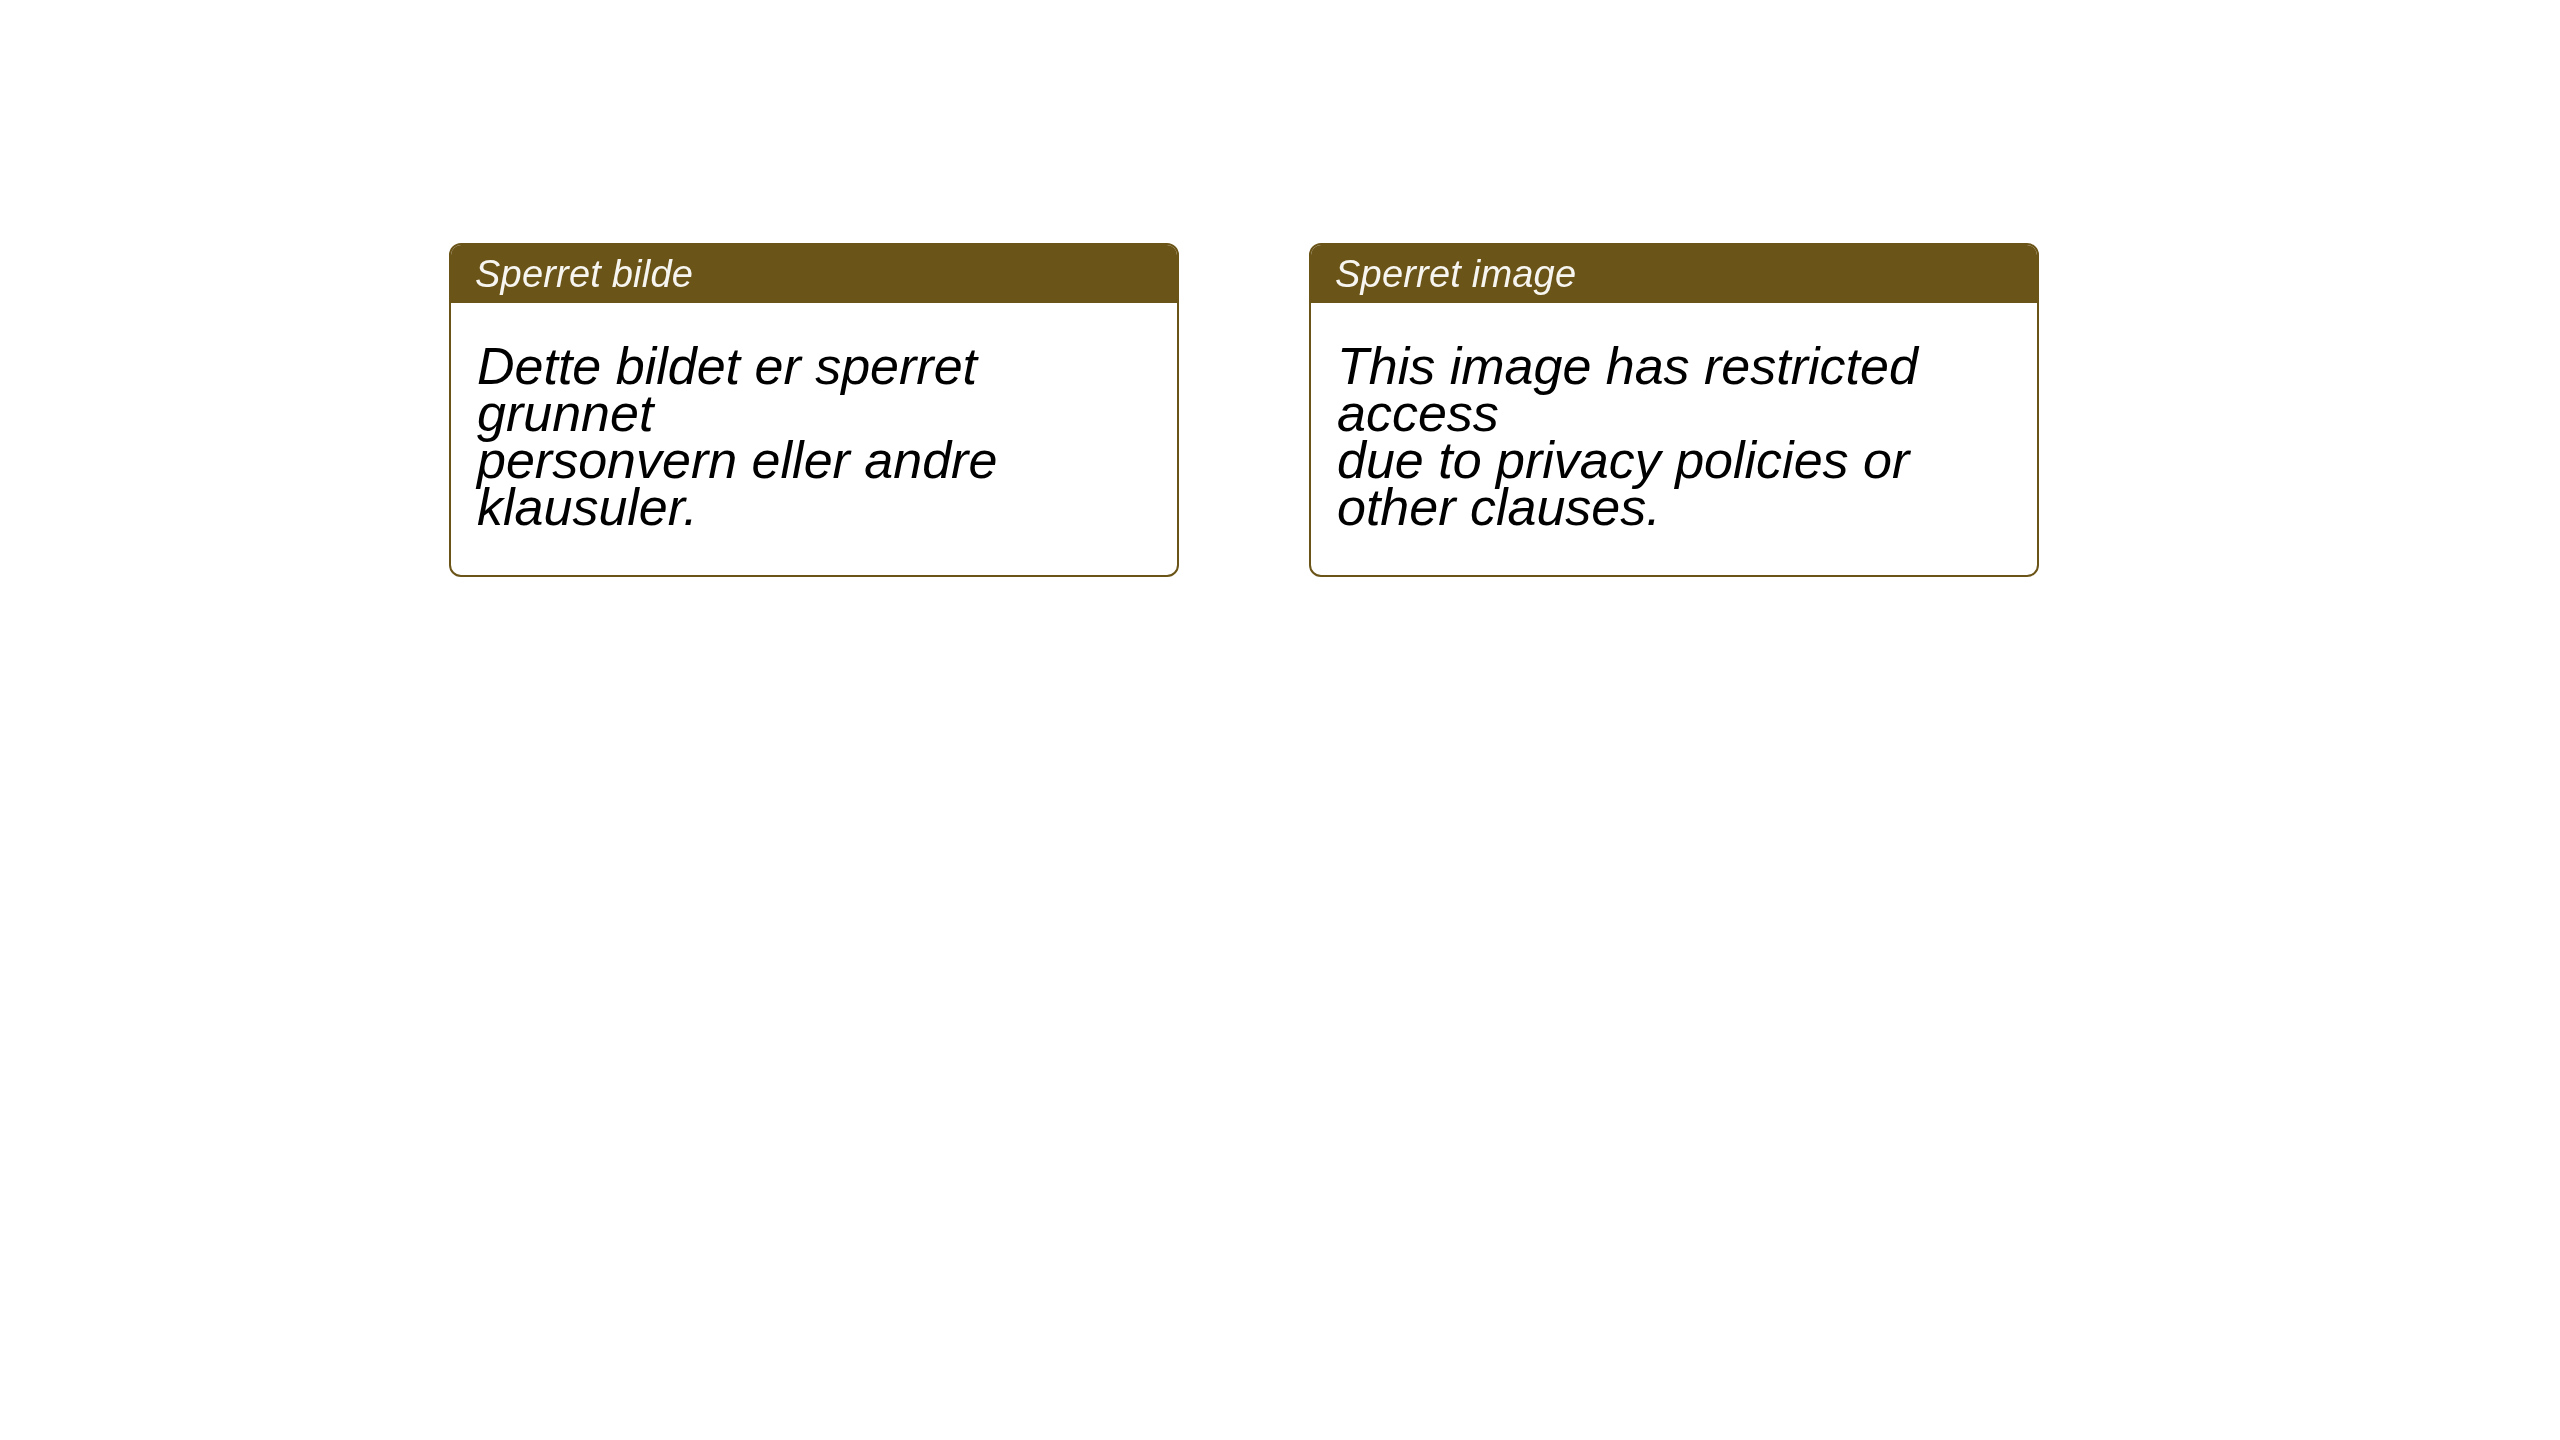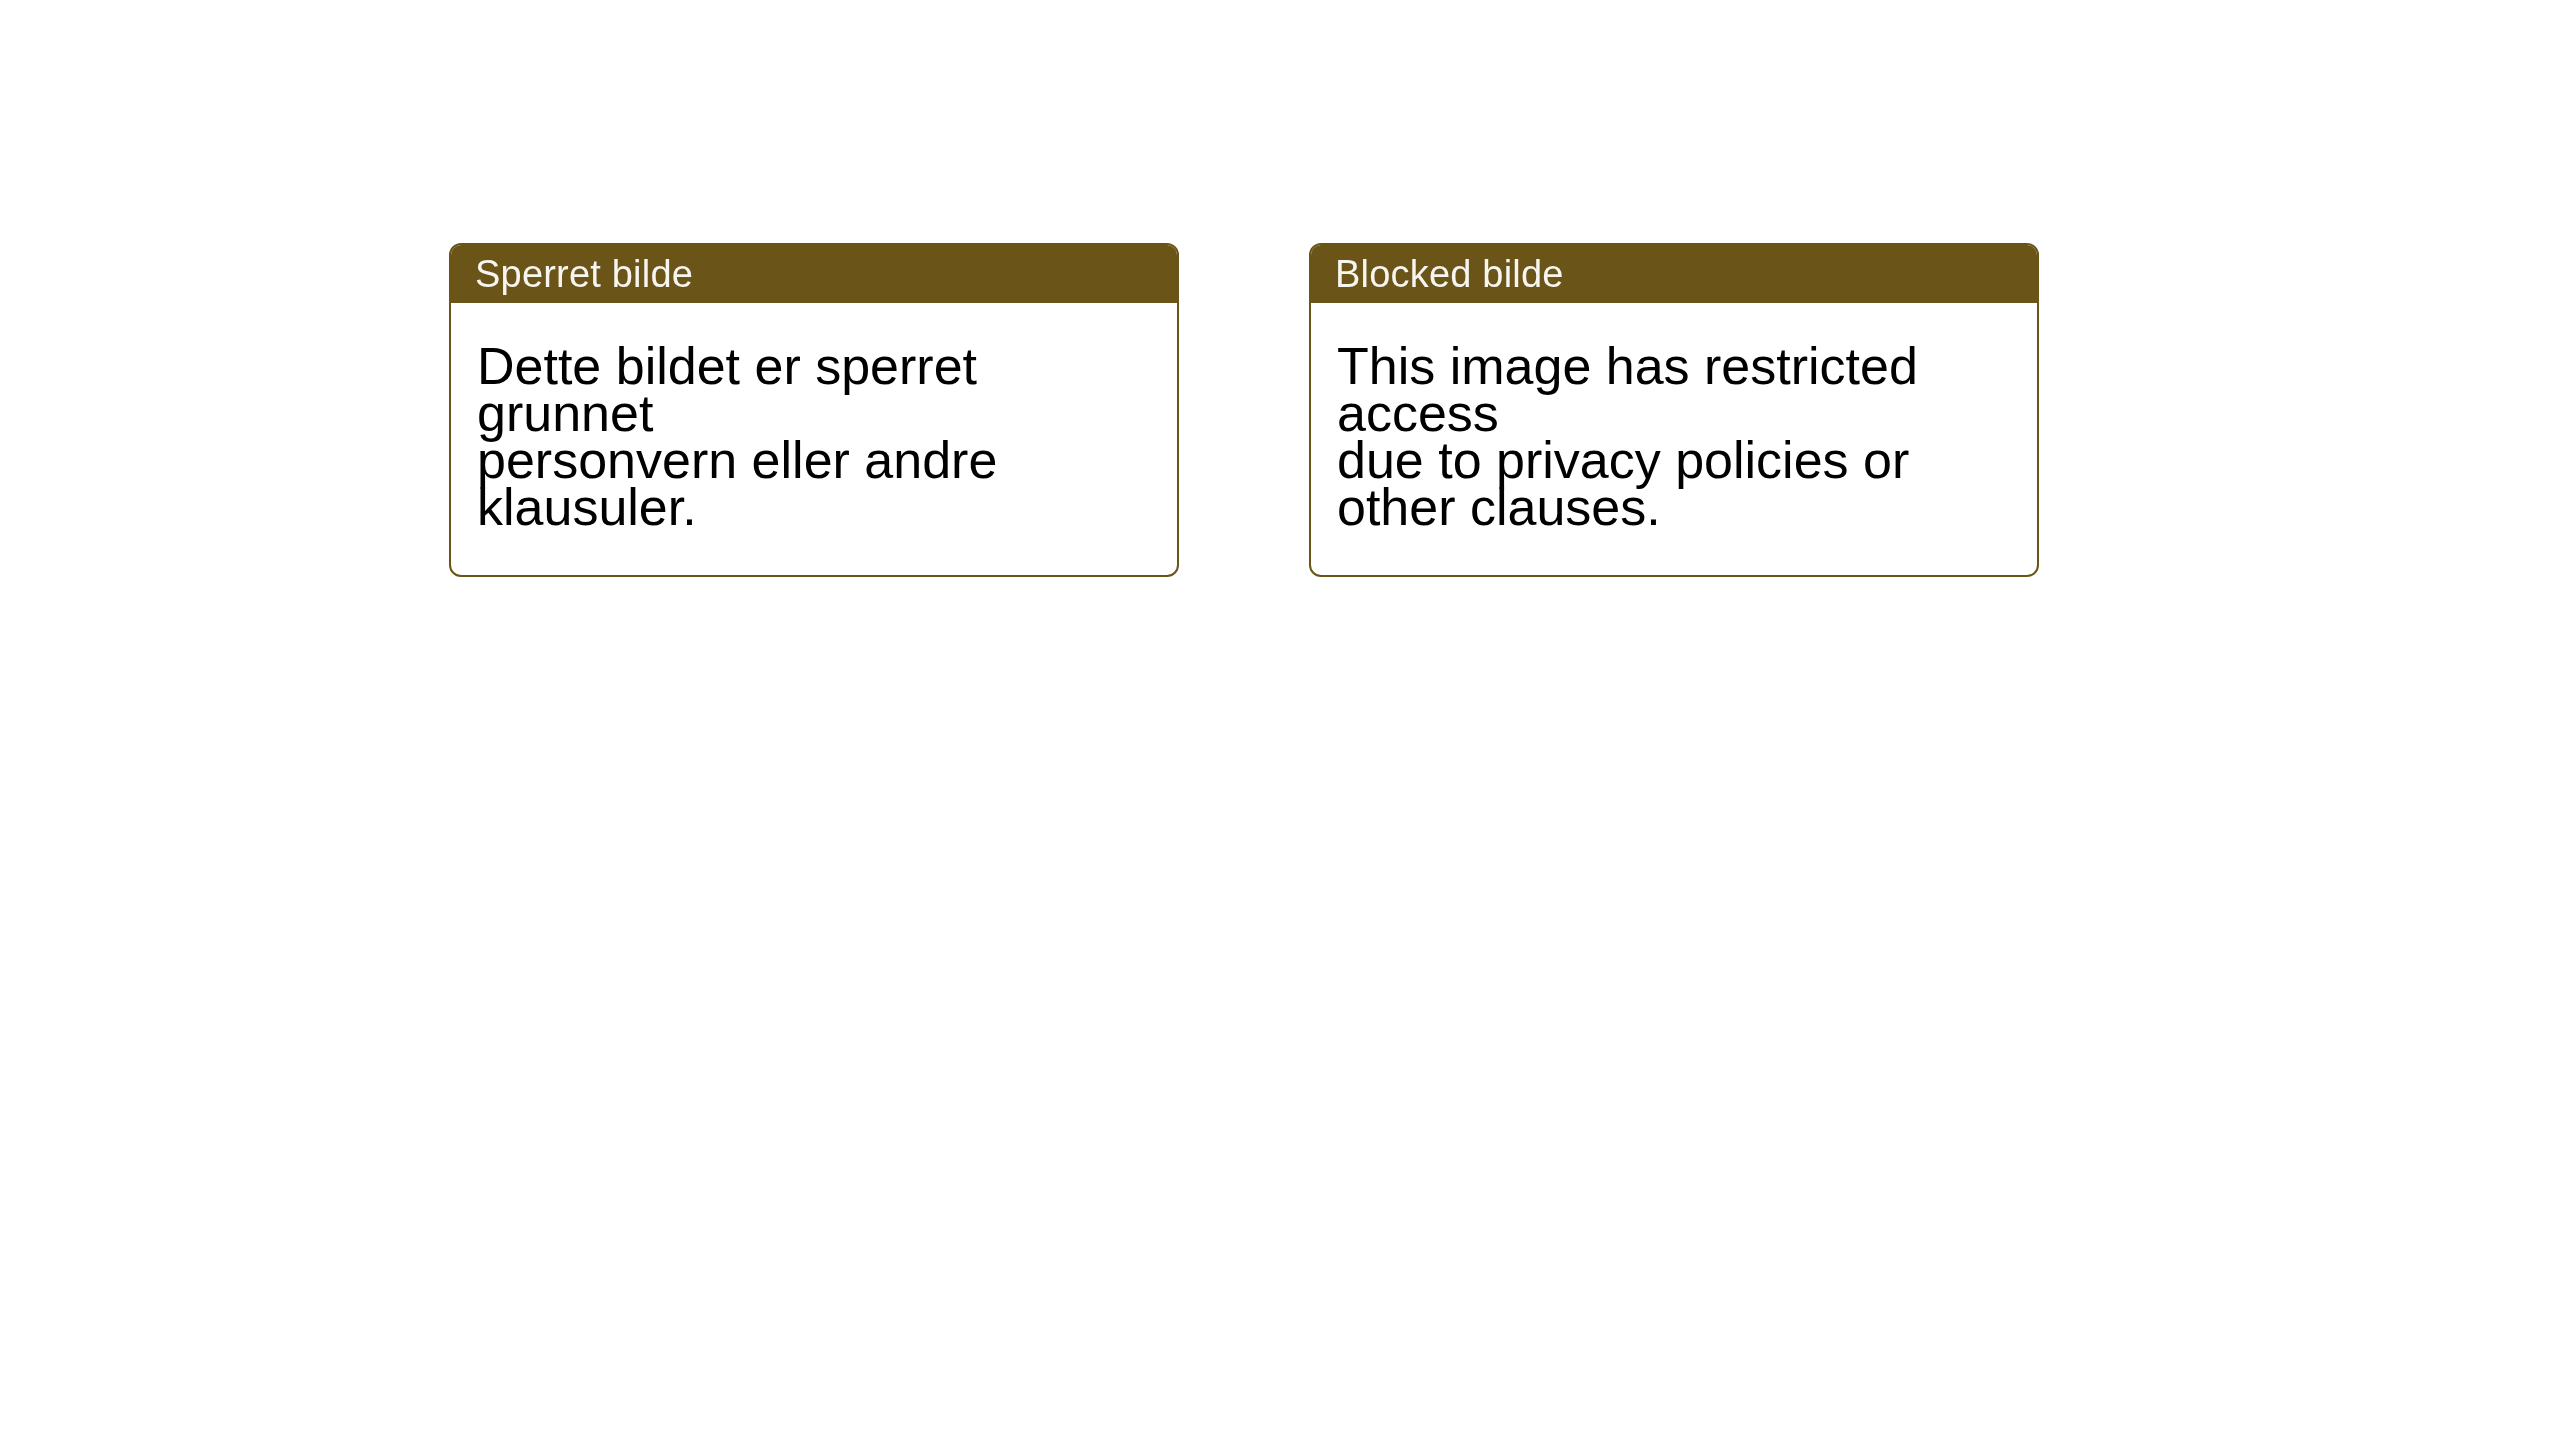--- a/index.html
+++ b/index.html
@@ -21,20 +21,21 @@
   .notice-card {
     position: absolute;
     top: 243px;
     width: 730px;
     height: 334px;
     box-sizing: border-box;
     background: #ffffff;
     border: 2px solid var(--accent, #6b5418);
     border-radius: 12px;
     overflow: hidden;
+    font-style: italic;
   }
 
   .notice-card--no { left: 449px; }
   .notice-card--en { left: 1309px; }
 
   .notice-card__header {
     height: 58px;
     background: var(--accent, #6b5418);
     display: flex;
     align-items: center;
@@ -72,21 +73,21 @@
       <span class="notice-card__title">Sperret bilde</span>
     </header>
     <div class="notice-card__body">
       <p class="notice-card__text">Dette bildet er sperret grunnet
 personvern eller andre klausuler.</p>
     </div>
   </section>
 
   <section class="notice-card notice-card--en">
     <header class="notice-card__header">
-      <span class="notice-card__title">Blocked bilde</span>
+      <span class="notice-card__title">Sperret image</span>
     </header>
     <div class="notice-card__body">
       <p class="notice-card__text">This image has restricted access
 due to privacy policies or
 other clauses.</p>
     </div>
   </section>
 
 </div>
 

